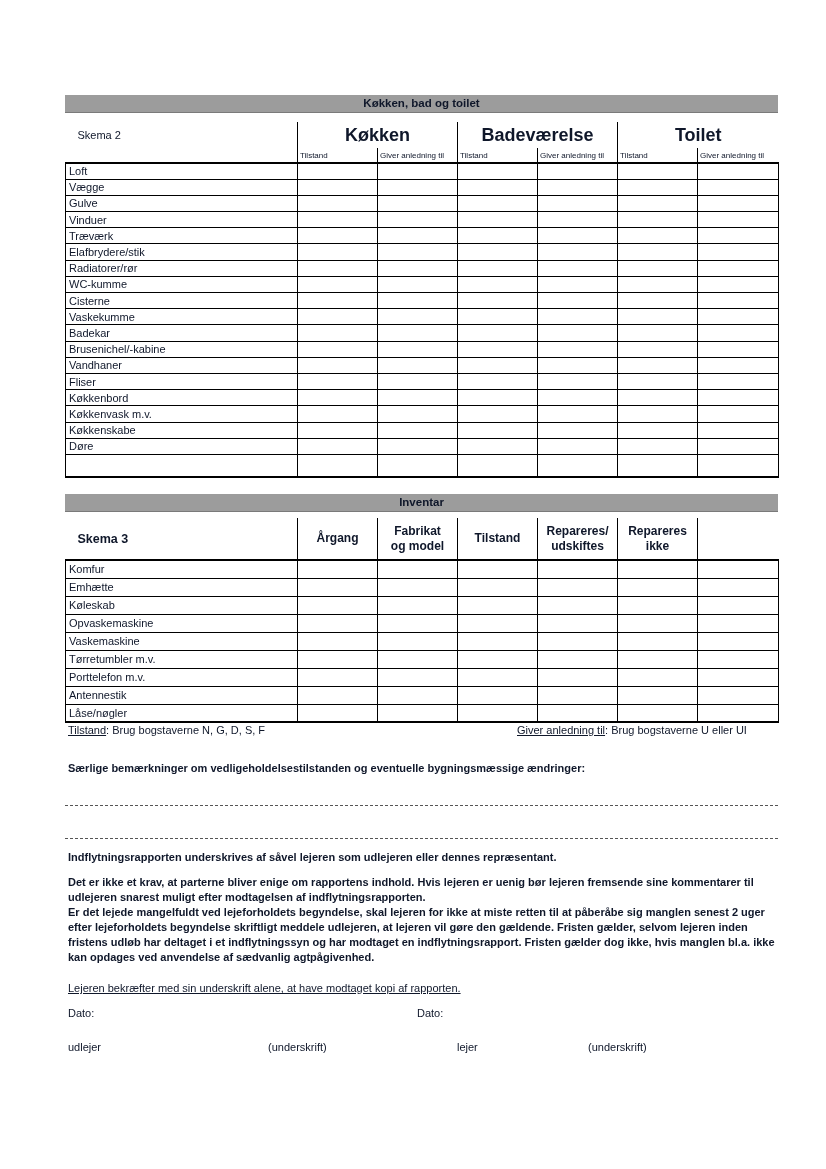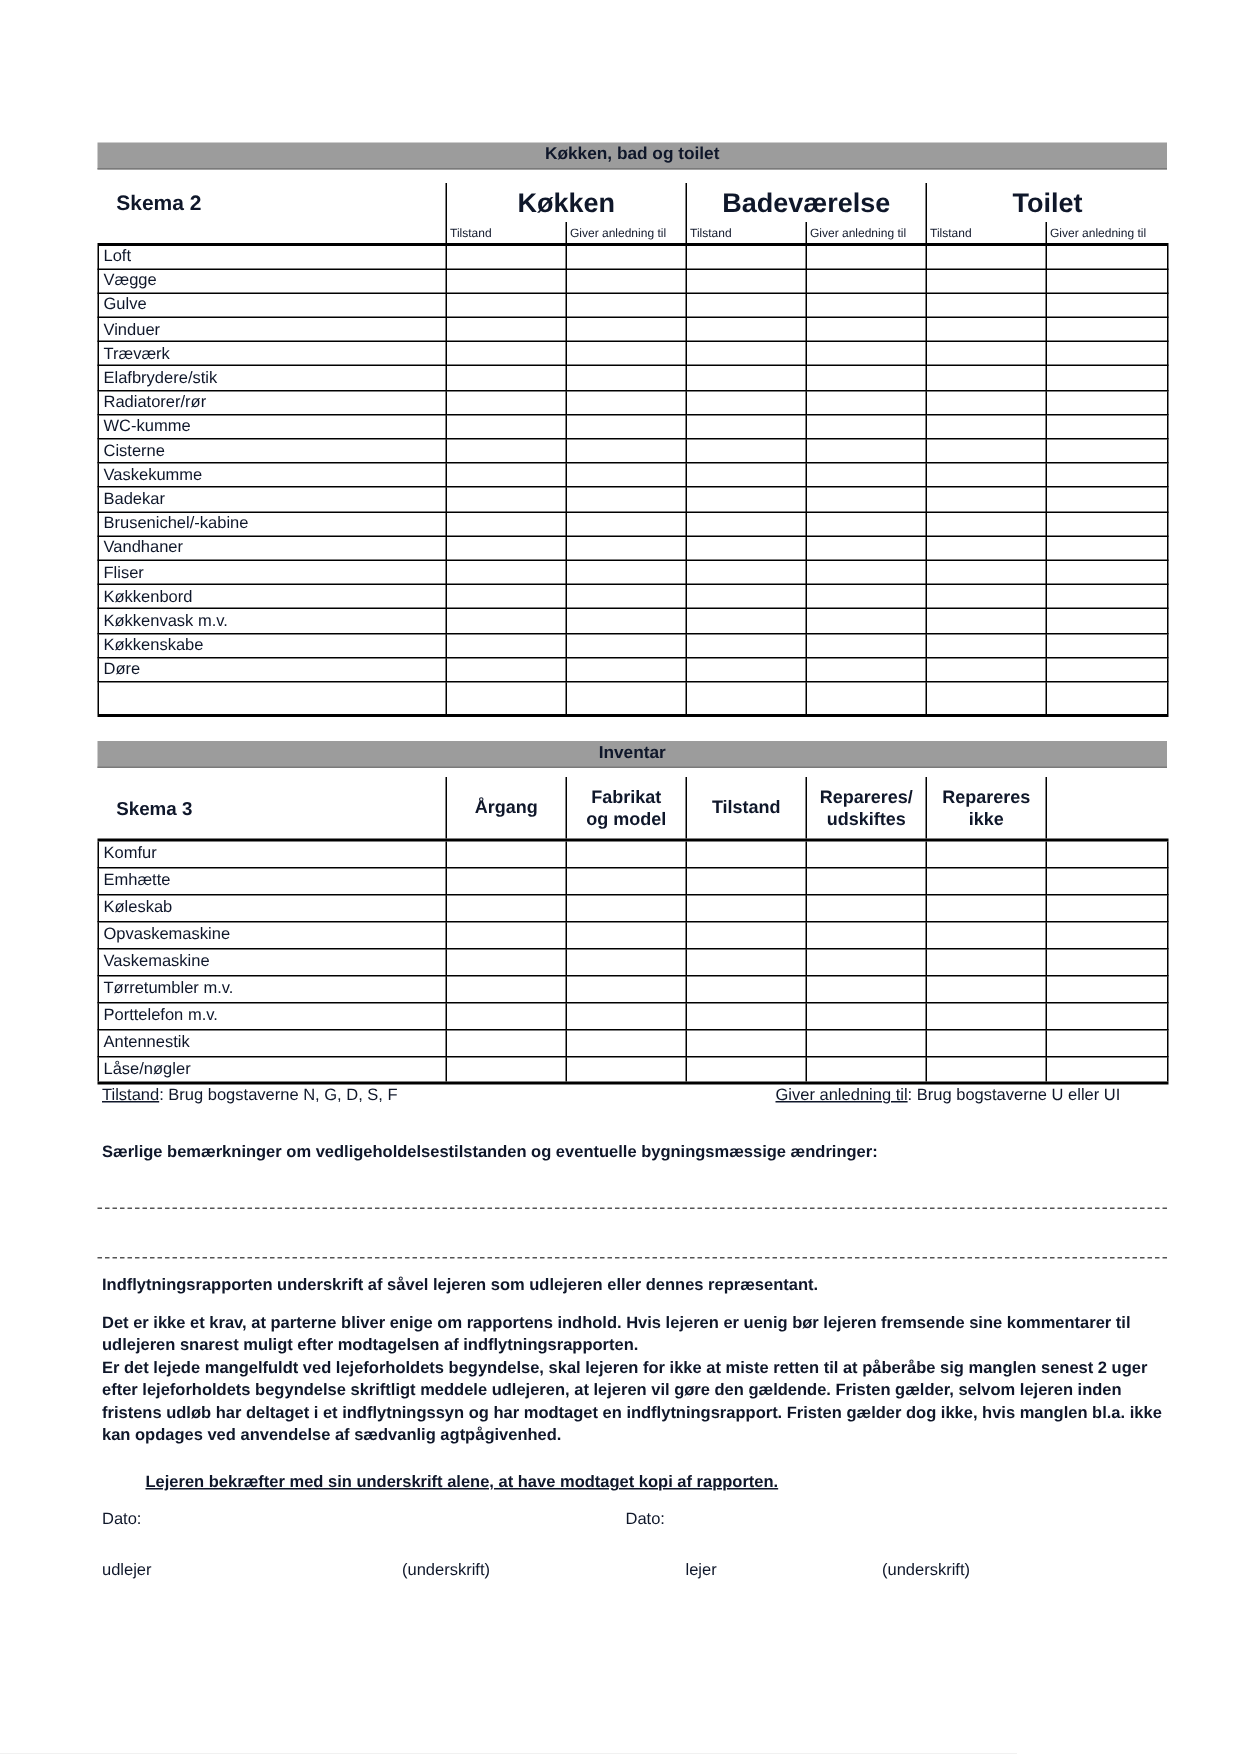--- a/index.html
+++ b/index.html
@@ -18,21 +18,21 @@
     text-align:center;font-weight:bold;font-size:11.5px;line-height:17px;
     border-bottom:1px solid #7a7a7a;
   }
   table.t{
     position:absolute;left:65px;width:713px;
     border-collapse:collapse;table-layout:fixed;
   }
   table.t td{padding:0;overflow:hidden;}
   
   .t2 tr.secrow{height:26px;}
-  .t2 .titlecell{font-weight:bold;font-size:14px;padding-left:12px;vertical-align:middle;}
+  .t2 .titlecell{font-weight:normal;font-size:11px;padding-left:12px;vertical-align:middle;}
   .t2 .sec{
     font-weight:bold;font-size:18px;text-align:center;vertical-align:middle;
     border-left:1px solid #000;border-right:1px solid #000;
   }
   .t2 .sec.last{border-right:none;}
   .t2 tr.subrow{height:15px;}
   .t2 .sub{
     font-size:8px;vertical-align:middle;padding-left:2px;
     border-left:1px solid #000;border-bottom:2px solid #000;
   }
@@ -54,21 +54,21 @@
   
   .legend{font-size:11px;white-space:nowrap;}
   .u{text-decoration:underline;}
   .boldline{font-weight:bold;font-size:11px;}
   .para{
     left:65px;width:716px;font-weight:bold;font-size:11px;line-height:15px;
     white-space:pre-line;text-align:left;
   }
   .dashline{left:65px;width:713px;border-top:1.6px dashed #555;height:0;}
   .sig{font-size:11px;}
-  .receipt{font-weight:bold;font-size:11px;text-decoration:underline;margin-left:29px;}
+  .receipt{font-weight:normal;font-size:11px;text-decoration:underline;}
 </style>
 </head>
 <body>
 
 <div class="page">
 
   <div class="banner" style="top: 95px; background: rgb(156, 156, 156);">Køkken, bad og toilet</div>
 
   <table class="t t2" style="top:122px;">
     <colgroup>
@@ -388,21 +388,21 @@
   </div>
   <div class="abs legend" style="top:724px;left:517px;">
     <span class="u">Giver anledning til</span><span>: Brug bogstaverne U eller UI</span>
   </div>
 
   <div class="abs boldline" style="top:762px;left:68px;width:716px;">Særlige bemærkninger om vedligeholdelsestilstanden og eventuelle bygningsmæssige ændringer:</div>
 
   <div class="abs dashline" style="top:805px;"></div>
   <div class="abs dashline" style="top:838px;"></div>
 
-  <div class="abs boldline" style="top:851px;left:68px;width:716px;">Indflytningsrapporten underskrift af såvel lejeren som udlejeren eller dennes repræsentant.</div>
+  <div class="abs boldline" style="top:851px;left:68px;width:716px;">Indflytningsrapporten underskrives af såvel lejeren som udlejeren eller dennes repræsentant.</div>
 
   <div class="abs para" style="top:875px;left:68px;">Det er ikke et krav, at parterne bliver enige om rapportens indhold. Hvis lejeren er uenig bør lejeren fremsende sine kommentarer til udlejeren snarest muligt efter modtagelsen af indflytningsrapporten.
 Er det lejede mangelfuldt ved lejeforholdets begyndelse, skal lejeren for ikke at miste retten til at påberåbe sig manglen senest 2 uger efter lejeforholdets begyndelse skriftligt meddele udlejeren, at lejeren vil gøre den gældende. Fristen gælder, selvom lejeren inden fristens udløb har deltaget i et indflytningssyn og har modtaget en indflytningsrapport. Fristen gælder dog ikke, hvis manglen bl.a. ikke kan opdages ved anvendelse af sædvanlig agtpågivenhed.</div>
 
   <div class="abs receipt" style="top:982px;left:68px;">Lejeren bekræfter med sin underskrift alene, at have modtaget kopi af rapporten.</div>
 
   <div class="abs sig" style="top:1007px;left:68px;">Dato:</div>
   <div class="abs sig" style="top:1007px;left:417px;">Dato:</div>
 
   <div class="abs sig" style="top:1041px;left:68px;">udlejer</div>

